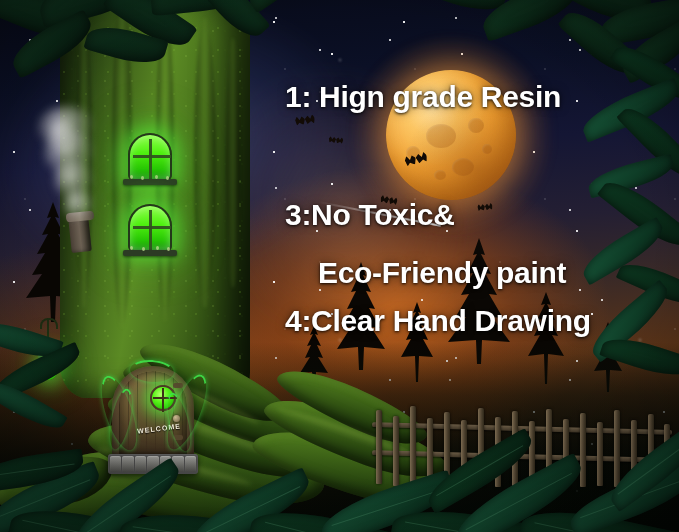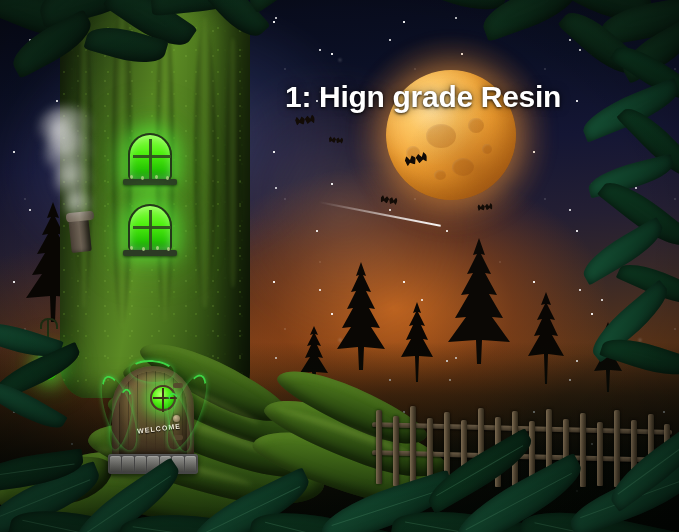--- a/index.html
+++ b/index.html
@@ -638,15 +638,18 @@
   <div class="foliage" style="left:-24px;bottom:60px;width:150px;height:180px;">
     <span class="leaf lit" style="left:0px;bottom:120px;width:86px;height:24px;transform:rotate(18deg);"></span>
     <span class="leaf" style="left:14px;bottom:88px;width:94px;height:24px;transform:rotate(-24deg);"></span>
     <span class="leaf lit" style="left:4px;bottom:56px;width:88px;height:22px;transform:rotate(30deg);"></span>
   </div>
 
   <div class="vignette"></div>
 
   <div class="feature-text">
     <div class="feature-line fl1">1: Hign grade Resin</div>
+    <div class="feature-line fl3">3:No Toxic&amp;</div>
+    <div class="feature-line fl4">Eco-Friendy paint</div>
+    <div class="feature-line fl5">4:Clear Hand Drawing</div>
   </div>
 
 </div>
 
 </body></html>

